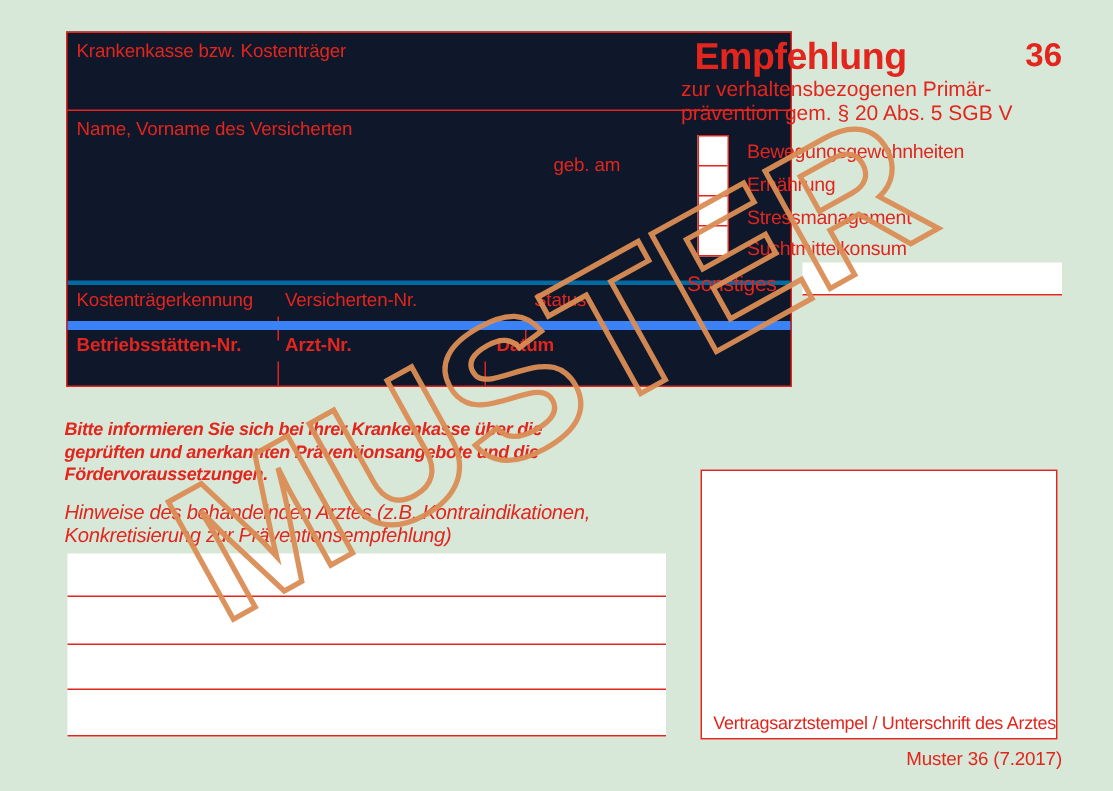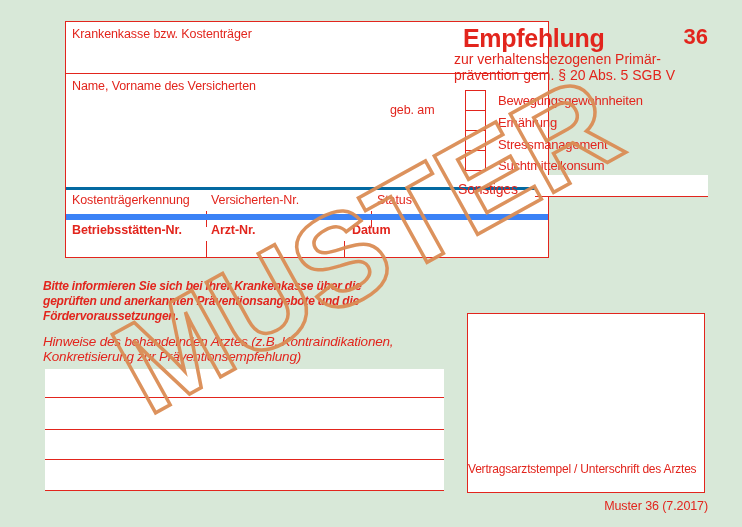--- a/index.html
+++ b/index.html
@@ -8,21 +8,21 @@
     background:#d8e8d8; overflow:hidden;
     font-family:"Liberation Sans", sans-serif;
     color:#e2251d;
     -webkit-font-smoothing:antialiased;
   }
   .abs { position:absolute; }
 
   
   .patient-box {
     left:44px; top:21px; width:484px; height:237px;
-    background:#ffffff; border:1.5px solid #e2251d; box-sizing:border-box;margin-left:21px;
+    background:#0f172a; border:1.5px solid #e2251d; box-sizing:border-box;
   }
   .p-row { position:absolute; left:0; right:0; box-sizing:border-box; }
   .p-row1 { top:0; height:51px; }
   .p-row2 { top:51px; height:101px; border-top:1px solid #e2251d;text-align:center; }
   .p-row3 { top:165px; height:40px; border-top:3px solid #0369a1; }
   .p-row4 { top:192px; bottom:0; border-top:6px solid #3b82f6;font-weight:bold; }
   .p-lbl { position:absolute; top:5px; font-size:12.5px; letter-spacing:-0.1px; white-space:nowrap; }
   .tick { position:absolute; bottom:0; width:1.2px; height:16px; background:#e2251d; }
 
   
@@ -54,21 +54,21 @@
   
   .notes { left:45px; top:369px; width:399px; background:#fff; }
   .note-row { border-bottom:1.2px solid #e2251d; }
   .nr1 { height:28px; } .nr2 { height:31px; } .nr3 { height:29px; } .nr4 { height:30px; }
 
   
   .stamp-box {
     left:467px; top:313px; width:238px; height:180px;
     background:#fff; border:1.5px solid #e2251d; box-sizing:border-box;
   }
-  .stamp-lbl { position:absolute; bottom:16px; left:0; right:0; text-align:left;
+  .stamp-lbl { position:absolute; bottom:3px; left:0; right:0; text-align:right;
                font-size:12px; letter-spacing:-0.2px; white-space:nowrap; }
 
   .footer-id { right:34px; top:499px; font-size:12.5px; letter-spacing:-0.1px; }
 
   
   .watermark { position:absolute; left:0; top:0; z-index:50; pointer-events:none; }
 </style>
 </head>
 <body>
 

